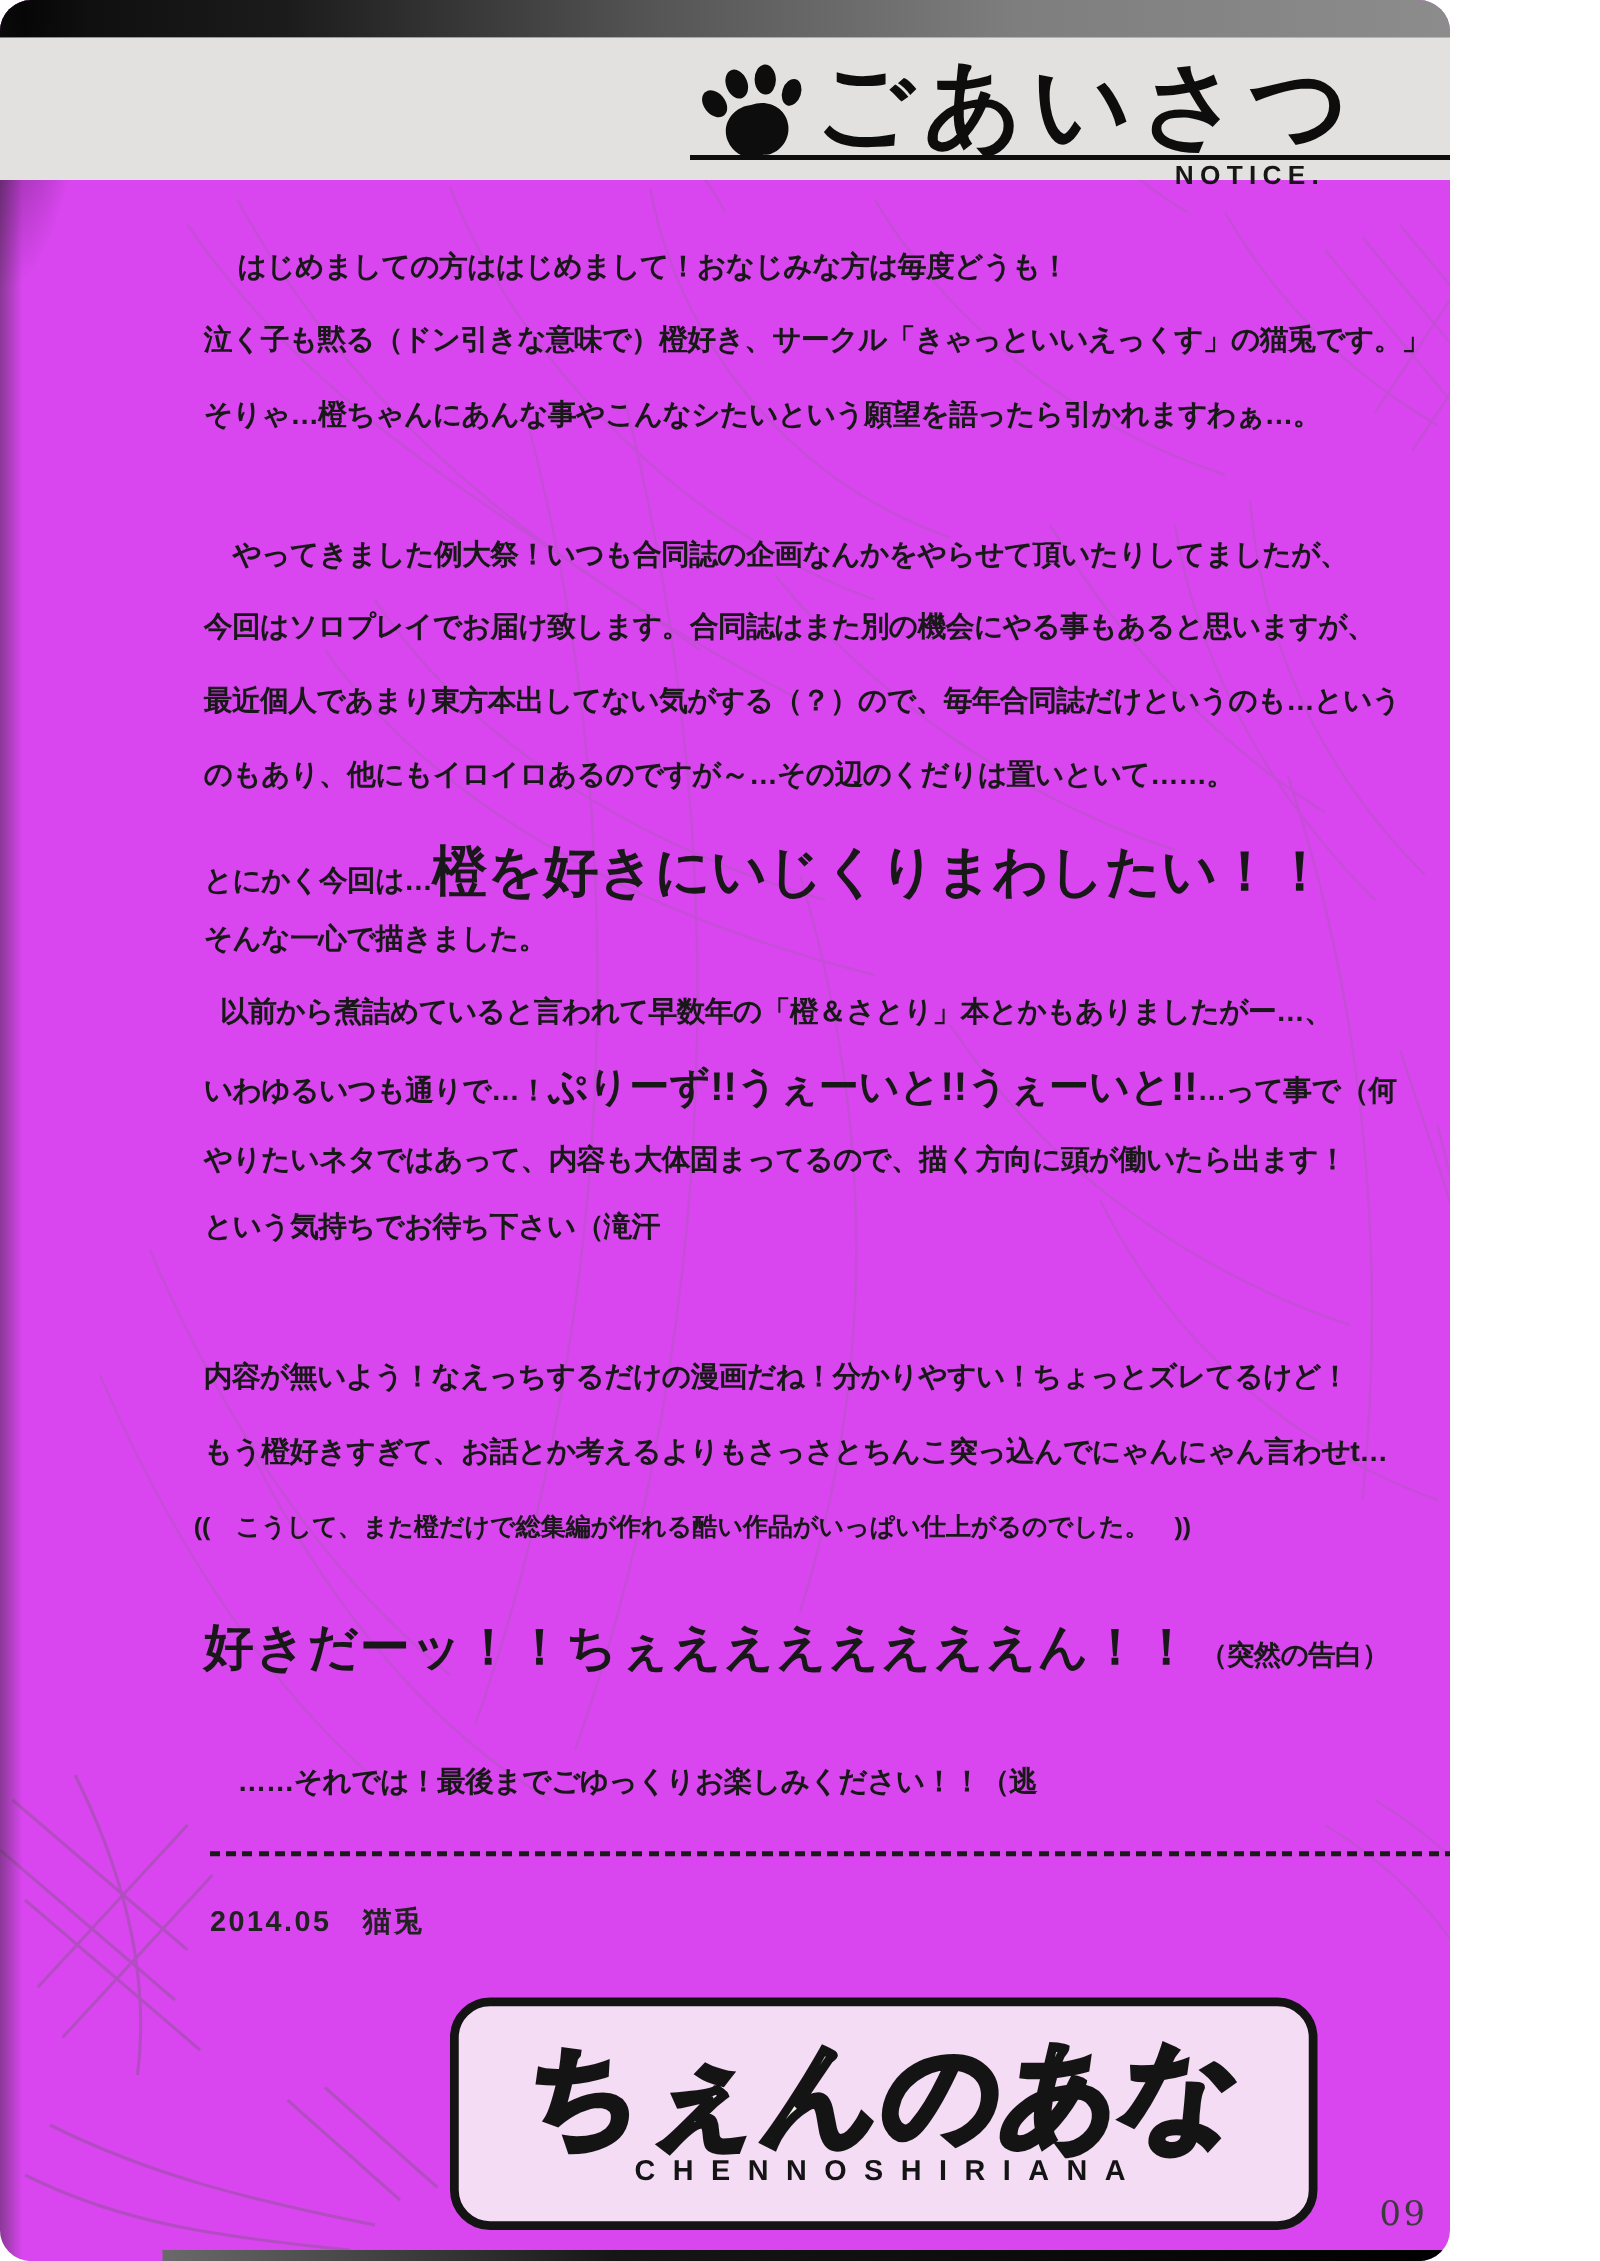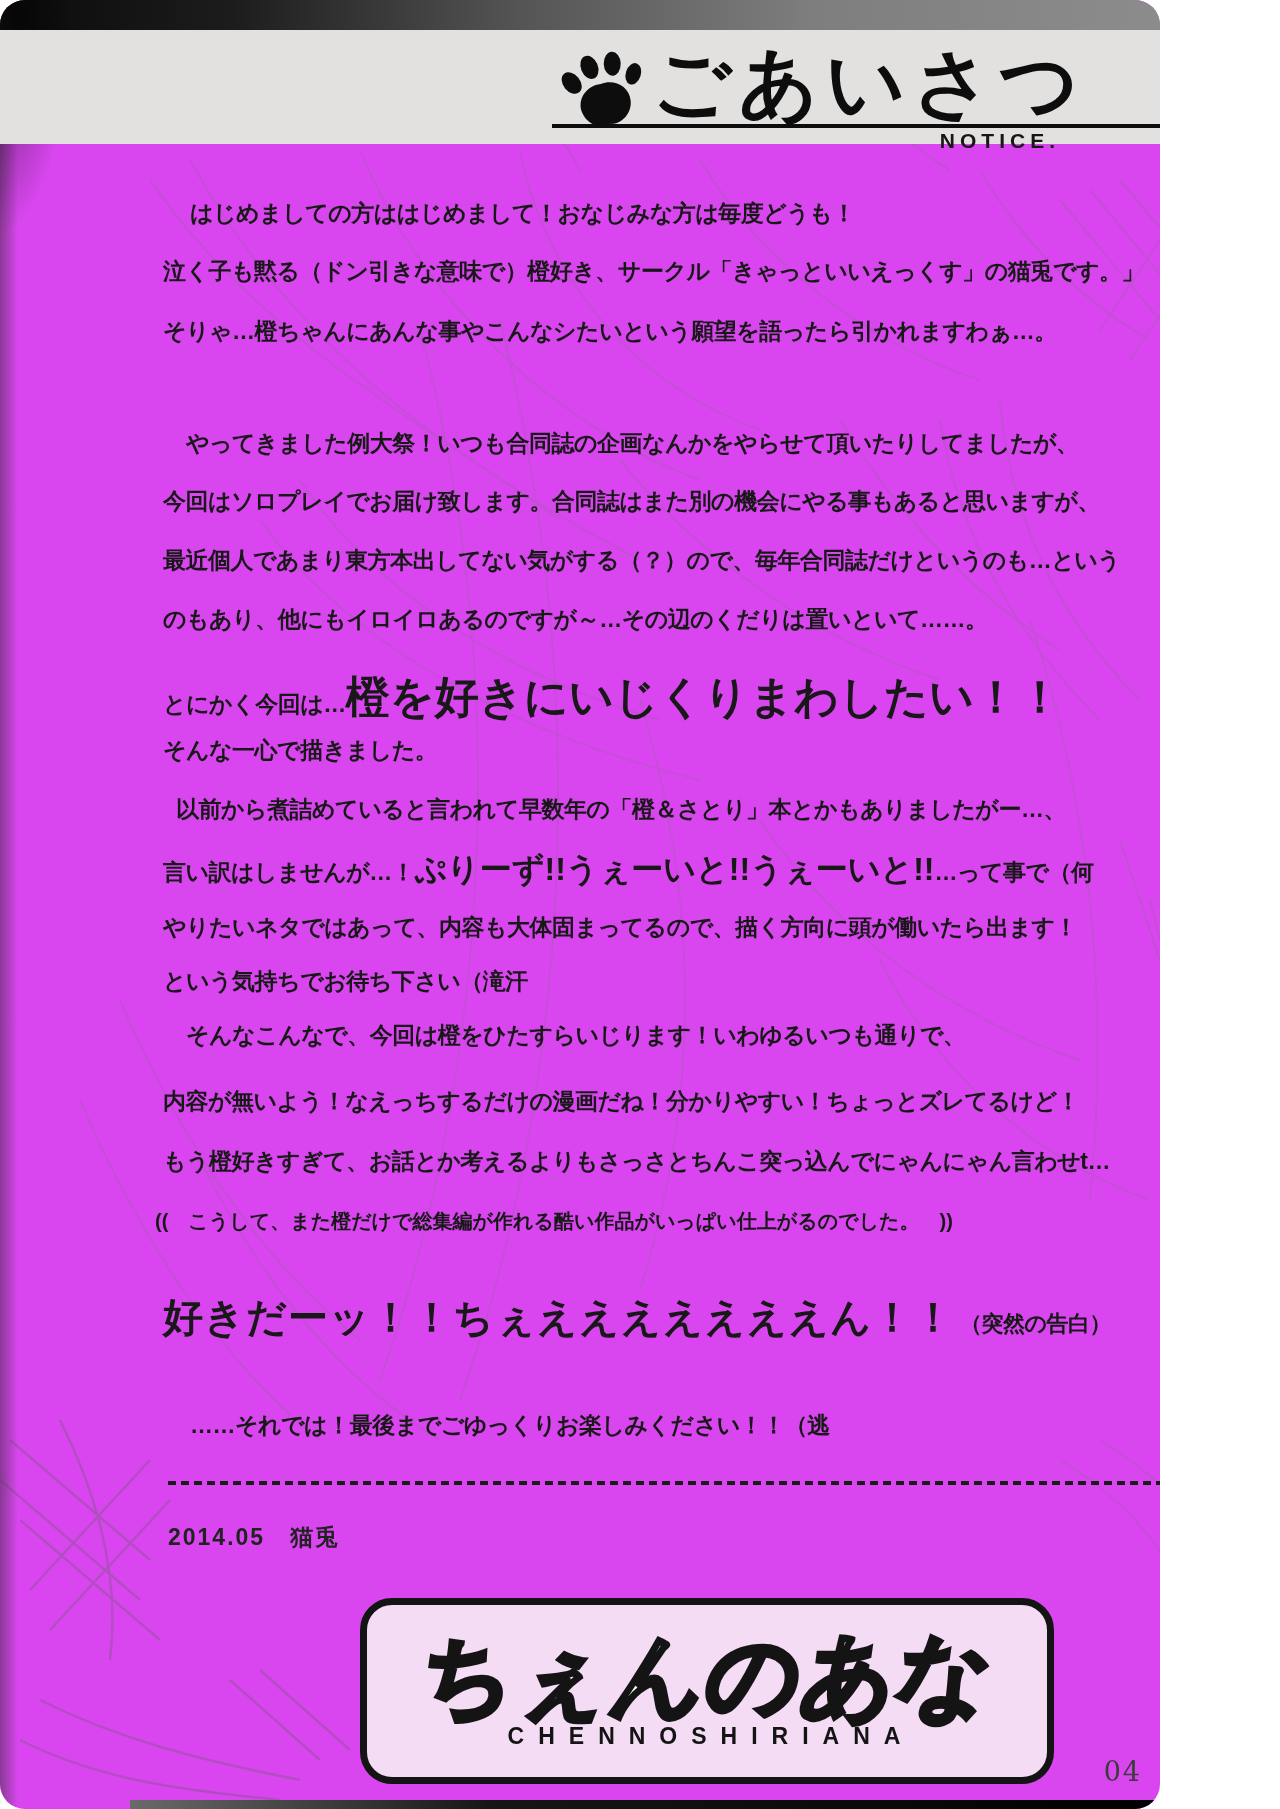--- a/index.html
+++ b/index.html
@@ -173,39 +173,38 @@
   <div class="line" style="top:545px;">最近個人であまり東方本出してない気がする（？）ので、毎年合同誌だけというのも…という</div>
   <div class="line" style="top:604px;">のもあり、他にもイロイロあるのですが～…その辺のくだりは置いといて……。</div>
 
   <div class="line" style="top:668px;">
     <span>とにかく今回は…</span><span class="big-a">橙を好きにいじくりまわしたい！！</span>
   </div>
   <div class="line" style="top:735px;">そんな一心で描きました。</div>
 
   <div class="line" style="top:794px;left:176px;">以前から煮詰めていると言われて早数年の「橙＆さとり」本とかもありましたがー…、</div>
   <div class="line" style="top:848px;">
-    <span>言い訳はしませんが…！</span><span class="big-b">ぷりーず!!うぇーいと!!うぇーいと!!</span><span>…って事で（何</span>
+    <span>いわゆるいつも通りで…！</span><span class="big-b">ぷりーず!!うぇーいと!!うぇーいと!!</span><span>…って事で（何</span>
   </div>
   <div class="line" style="top:912px;font-family:Liberation Mono, monospace;">やりたいネタではあって、内容も大体固まってるので、描く方向に頭が働いたら出ます！</div>
   <div class="line" style="top:966px;">という気持ちでお待ち下さい（滝汗</div>
 
-  <div class="line" style="top:1020px;left:186px;">そんなこんなで、今回は橙をひたすらいじります！いわゆるいつも通りで、</div>
   <div class="line" style="top:1086px;">内容が無いよう！なえっちするだけの漫画だね！分かりやすい！ちょっとズレてるけど！</div>
   <div class="line" style="top:1146px;">もう橙好きすぎて、お話とか考えるよりもさっさとちんこ突っ込んでにゃんにゃん言わせt…</div>
   <div class="line line-small" style="top:1208px;left:155px;">((　こうして、また橙だけで総集編が作れる酷い作品がいっぱい仕上がるのでした。　))</div>
 
   <div class="line" style="top:1290px;">
     <span class="big-c">好きだーッ！！ちぇえええええええん！！</span> <span class="small-note">（突然の告白）</span>
   </div>
 
   <div class="line" style="top:1410px;left:190px;">……それでは！最後までごゆっくりお楽しみください！！（逃</div>
 
   <div class="dashed-rule"></div>
   <div class="date-line">2014.05　猫兎</div>
 
   <div class="logo-box">
     <div class="logo-title">ちぇんのあな</div>
     <div class="logo-subtitle">CHENNOSHIRIANA</div>
   </div>
 
-  <div class="page-number">04</div>
+  <div class="page-number">09</div>
 
 </div>
 
 </body></html>

